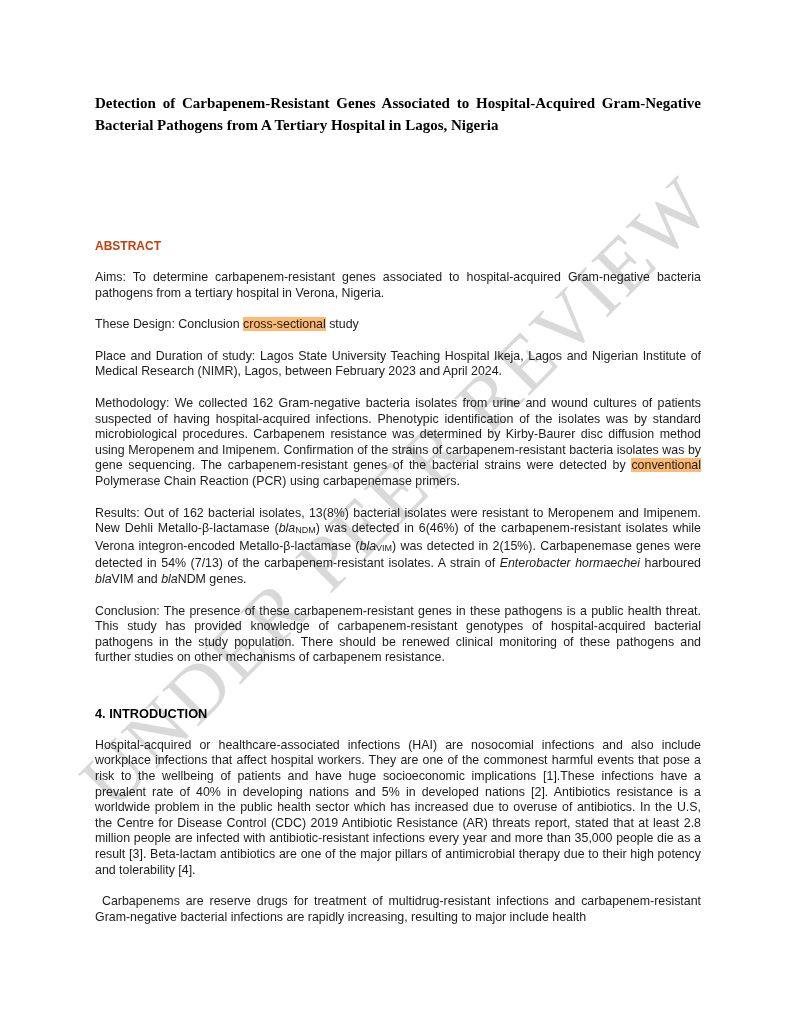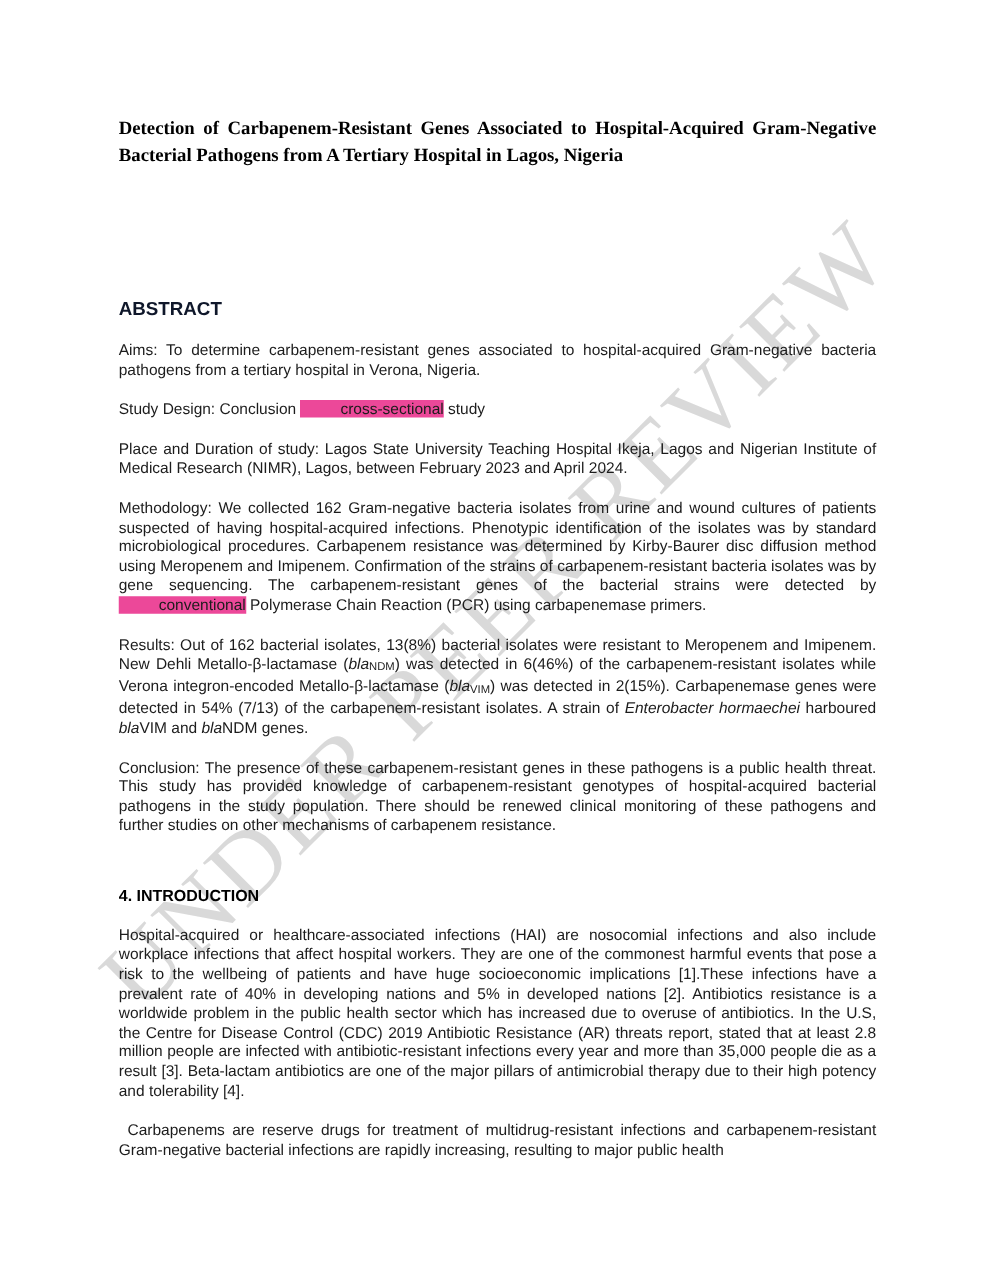--- a/index.html
+++ b/index.html
@@ -37,71 +37,71 @@
   .title {
     font-family: "Liberation Serif", serif;
     font-weight: bold;
     font-size: 15px;
     line-height: 22px;
     text-align: justify;
     color: #000000;
     margin: 92px 0 0 0;
   }
   .section-heading {
-    font-size: 15px;
+    font-size: 12px;
     font-weight: bold;
-    color: #0f172a;
+    color: #c2410c;
     margin: 103px 0 0 0;
   }
   .intro-heading {
     font-size: 12.8px;
     font-weight: bold;
     color: #000000;
     margin: 40px 0 0 0;
   }
   .body-p {
     font-size: 12.4px;
     line-height: 15.6px;
     text-align: justify;
     margin: 16px 0 0 0;
   }
   .first-after-heading { margin-top: 17px; }
   .b  { font-weight: normal; }
   .i  { font-style: italic; }
   .bi { font-weight: bold; font-style: italic; }
-  .hl { background: #ec4899; padding-left: 32px; }
+  .hl { background: #fdba74; }
   .sub { font-size: 9px; vertical-align: -1px; margin-top: 30px; }
   .indent { text-indent: 7px; }
 </style>
 </head>
 <body>
 
 <div class="page">
 
   <div class="watermark">UNDER PEER REVIEW</div>
 
   <div class="content">
 
     <h1 class="title">Detection of Carbapenem-Resistant Genes Associated to Hospital-Acquired Gram-Negative Bacterial Pathogens from A Tertiary Hospital in Lagos, Nigeria</h1>
 
     <h2 class="section-heading">ABSTRACT</h2>
 
     <p class="body-p first-after-heading"><span class="b">Aims</span><span>: To determine carbapenem-resistant genes associated to hospital-acquired Gram-negative bacteria pathogens from a tertiary hospital in Verona, Nigeria.</span></p>
 
-    <p class="body-p"><span class="b">Study Design:</span><span> Conclusion </span><span class="hl">cross-sectional</span><span> study</span></p>
+    <p class="body-p"><span class="b">These Design:</span><span> Conclusion </span><span class="hl">cross-sectional</span><span> study</span></p>
 
     <p class="body-p"><span class="b">Place and Duration of study:</span><span> Lagos State University Teaching Hospital Ikeja, Lagos and Nigerian Institute of Medical Research (NIMR), Lagos, between February 2023 and April 2024.</span></p>
 
     <p class="body-p"><span class="b">Methodology:</span><span> We collected 162 Gram-negative bacteria isolates from urine and wound cultures of patients suspected of having hospital-acquired infections. Phenotypic identification of the isolates was by standard microbiological procedures. Carbapenem resistance was determined by Kirby-Baurer disc diffusion method using Meropenem and Imipenem. Confirmation of the strains of carbapenem-resistant bacteria isolates was by gene sequencing.  The carbapenem-resistant genes of the bacterial strains were detected by </span><span class="hl">conventional</span><span> Polymerase Chain Reaction (PCR) using carbapenemase primers.</span></p>
 
     <p class="body-p"><span class="b">Results:</span><span> Out of 162 bacterial isolates, 13(8%) bacterial isolates were resistant to Meropenem and Imipenem. New Dehli Metallo-β-lactamase (</span><span class="i">bla</span><span class="sub">NDM</span><span>) was detected in 6(46%) of the carbapenem-resistant isolates while Verona integron-encoded Metallo-β-lactamase (</span><span class="i">bla</span><span class="sub">VIM</span><span>) was detected in 2(15%). Carbapenemase genes were detected in 54% (7/13) of the carbapenem-resistant isolates. A strain of </span><span class="i">Enterobacter hormaechei</span><span> harboured </span><span class="i">bla</span><span>VIM and </span><span class="i">bla</span><span>NDM genes.</span></p>
 
     <p class="body-p"><span class="b">Conclusion:</span><span> The presence of these carbapenem-resistant genes in these pathogens is a public health threat. This study has provided knowledge of carbapenem-resistant genotypes of hospital-acquired bacterial pathogens in the study population. There should be renewed clinical monitoring of these pathogens and further studies on other mechanisms of carbapenem resistance.</span></p>
 
 
     <h2 class="intro-heading">4. INTRODUCTION</h2>
 
     <p class="body-p first-after-heading">Hospital-acquired or healthcare-associated infections (HAI) are nosocomial infections and also include workplace infections that affect hospital workers. They are one of the commonest harmful events that pose a risk to the wellbeing of patients and have huge socioeconomic implications [1].These infections have a prevalent rate of 40% in developing nations and 5% in developed nations [2]. Antibiotics resistance is a worldwide problem in the public health sector which has increased due to overuse of antibiotics. In the U.S, the Centre for Disease Control (CDC) 2019 Antibiotic Resistance (AR) threats report, stated that at least 2.8 million people are infected with antibiotic-resistant infections every year and more than 35,000 people die as a result [3]. Beta-lactam antibiotics are one of the major pillars of antimicrobial therapy due to their high potency and tolerability [4].</p>
 
-    <p class="body-p indent">Carbapenems are reserve drugs for treatment of multidrug-resistant infections and carbapenem-resistant Gram-negative bacterial infections are rapidly increasing, resulting to major public health</p>
+    <p class="body-p indent">Carbapenems are reserve drugs for treatment of multidrug-resistant infections and carbapenem-resistant Gram-negative bacterial infections are rapidly increasing, resulting to major include health</p>
 
   </div>
 </div>
 
 </body></html>

